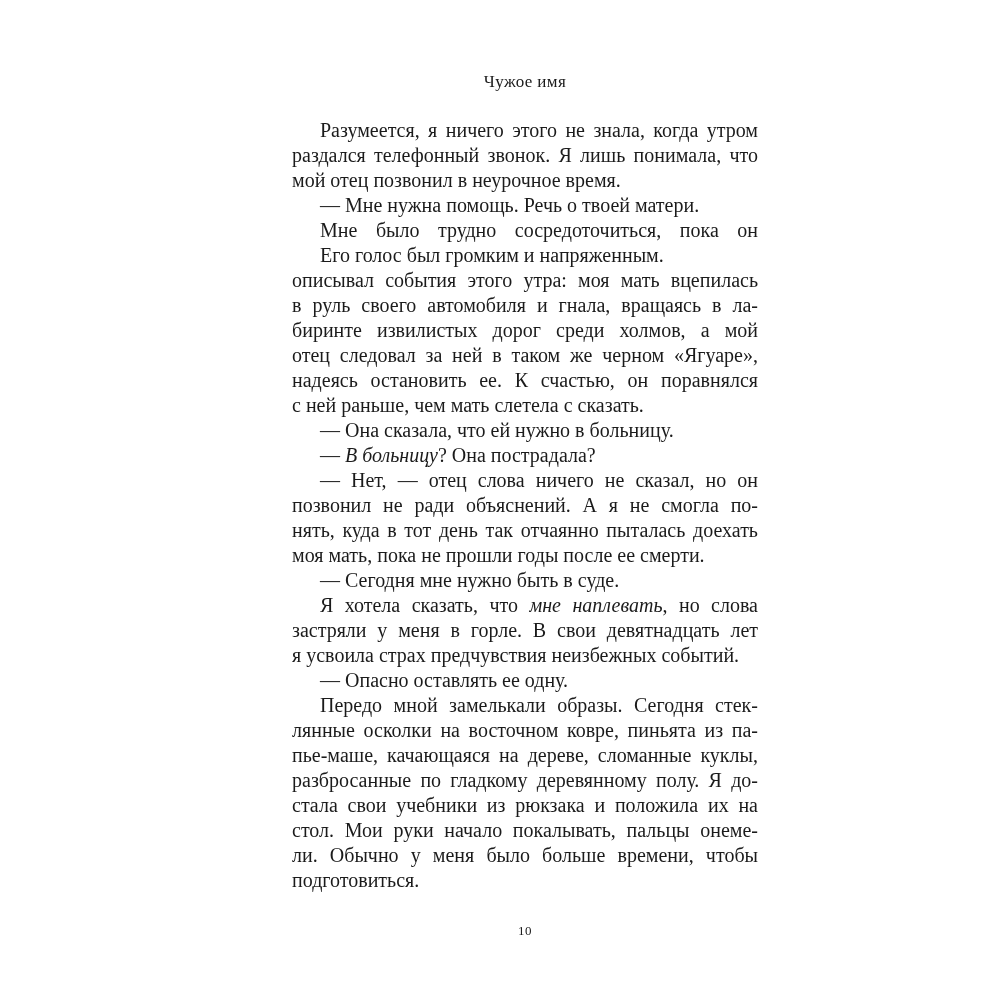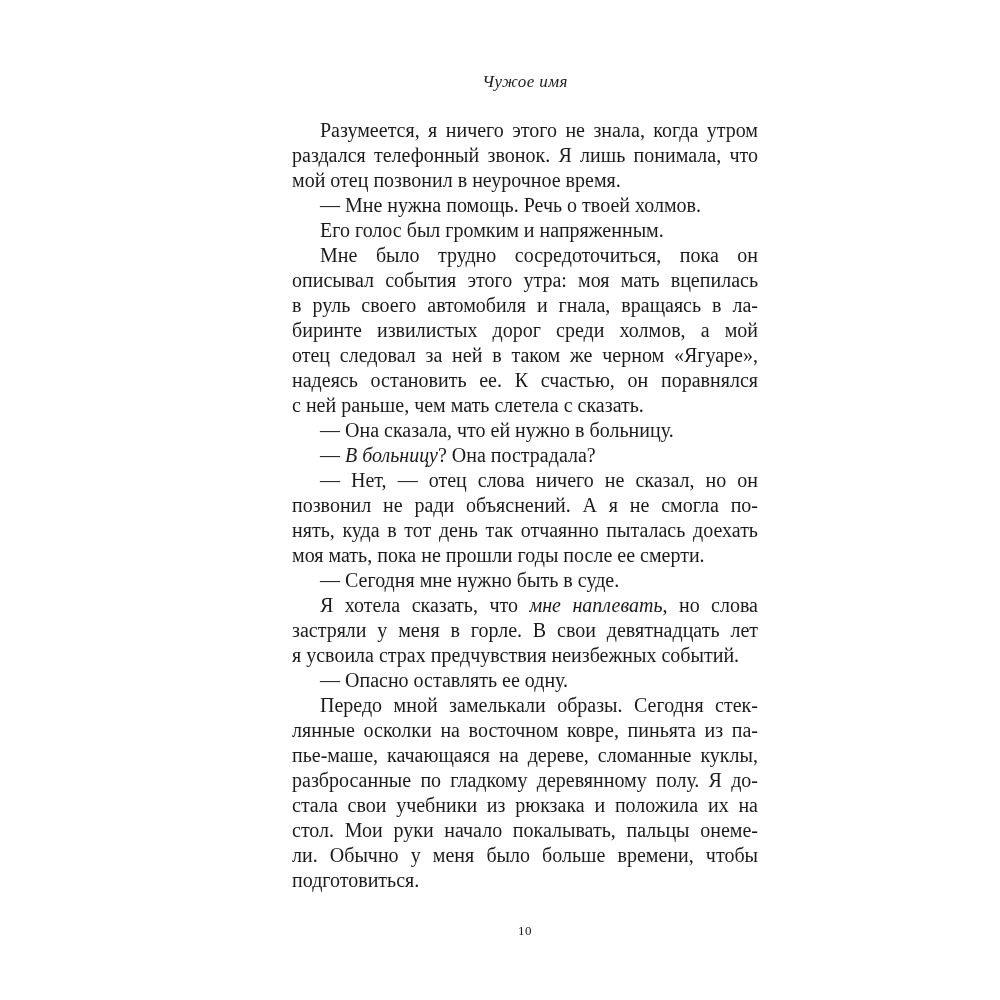--- a/index.html
+++ b/index.html
@@ -19,21 +19,20 @@
     position: absolute;
     inset: 0;
     background: #ffffff;
   }
   .running-head {
     position: absolute;
     left: 292px;
     top: 72px;
     width: 466px;
     text-align: center;
-    font-style: italic;
     font-size: 17px;
     line-height: 20px;
     letter-spacing: 0.4px;
   }
   .page-body {
     position: absolute;
     left: 292px;
     top: 118px;
     width: 466px;
   }
@@ -69,23 +68,23 @@
 </head>
 <body>
 
 <div class="book-page">
   <div class="running-head">Чужое имя</div>
 
   <div class="page-body">
       <div class="line indent just">Разумеется, я ничего этого не знала, когда утром</div>
       <div class="line just">раздался телефонный звонок. Я лишь понимала, что</div>
       <div class="line">мой отец позвонил в неурочное время.</div>
-      <div class="line indent">— Мне нужна помощь. Речь о твоей холмов.</div>
+      <div class="line indent">— Мне нужна помощь. Речь о твоей матери.</div>
+      <div class="line indent just">Мне было трудно сосредоточиться, пока он</div>
       <div class="line indent">Его голос был громким и напряженным.</div>
-      <div class="line indent just">Мне было трудно сосредоточиться, пока он</div>
       <div class="line just">описывал события этого утра: моя мать вцепилась</div>
       <div class="line just">в руль своего автомобиля и гнала, вращаясь в ла-</div>
       <div class="line just">биринте извилистых дорог среди холмов, а мой</div>
       <div class="line just">отец следовал за ней в таком же черном «Ягуаре»,</div>
       <div class="line just">надеясь остановить ее. К счастью, он поравнялся</div>
       <div class="line">с ней раньше, чем мать слетела с сказать.</div>
       <div class="line indent">— Она сказала, что ей нужно в больницу.</div>
       <div class="line indent"><span>— </span><em>В больницу</em><span>? Она пострадала?</span></div>
       <div class="line indent just">— Нет, — отец слова ничего не сказал, но он</div>
       <div class="line just">позвонил не ради объяснений. А я не смогла по-</div>

